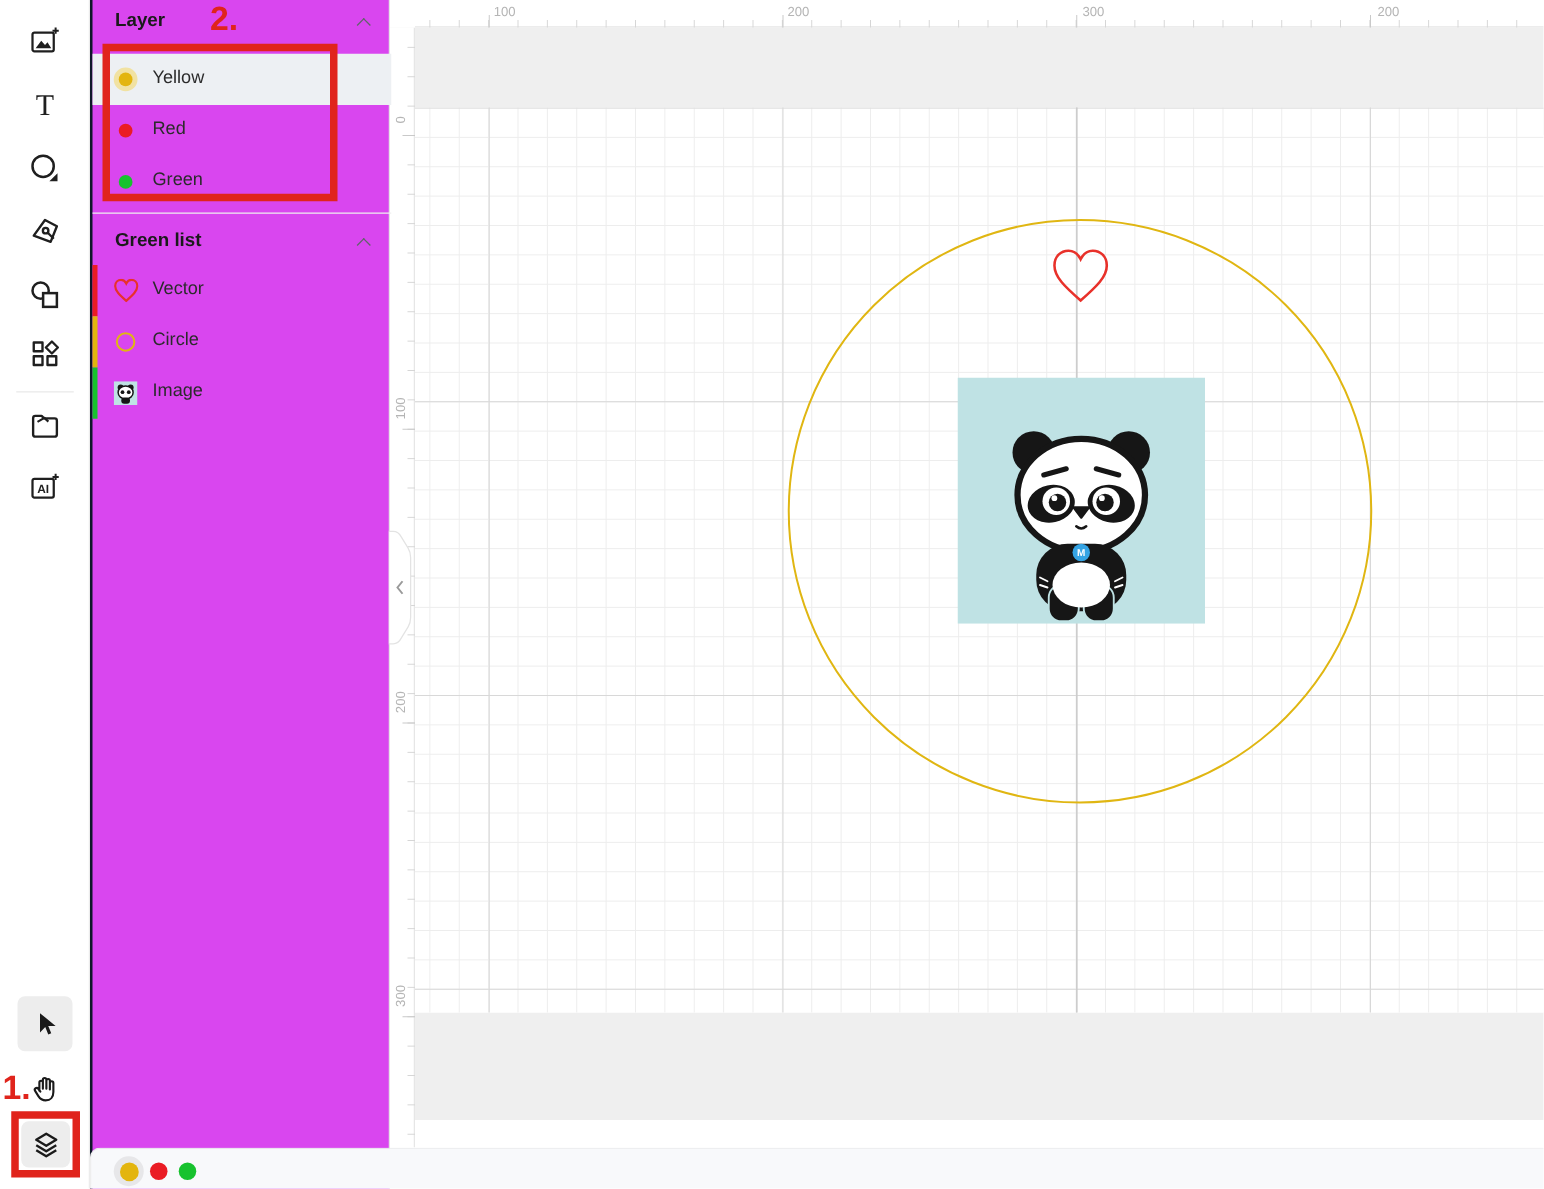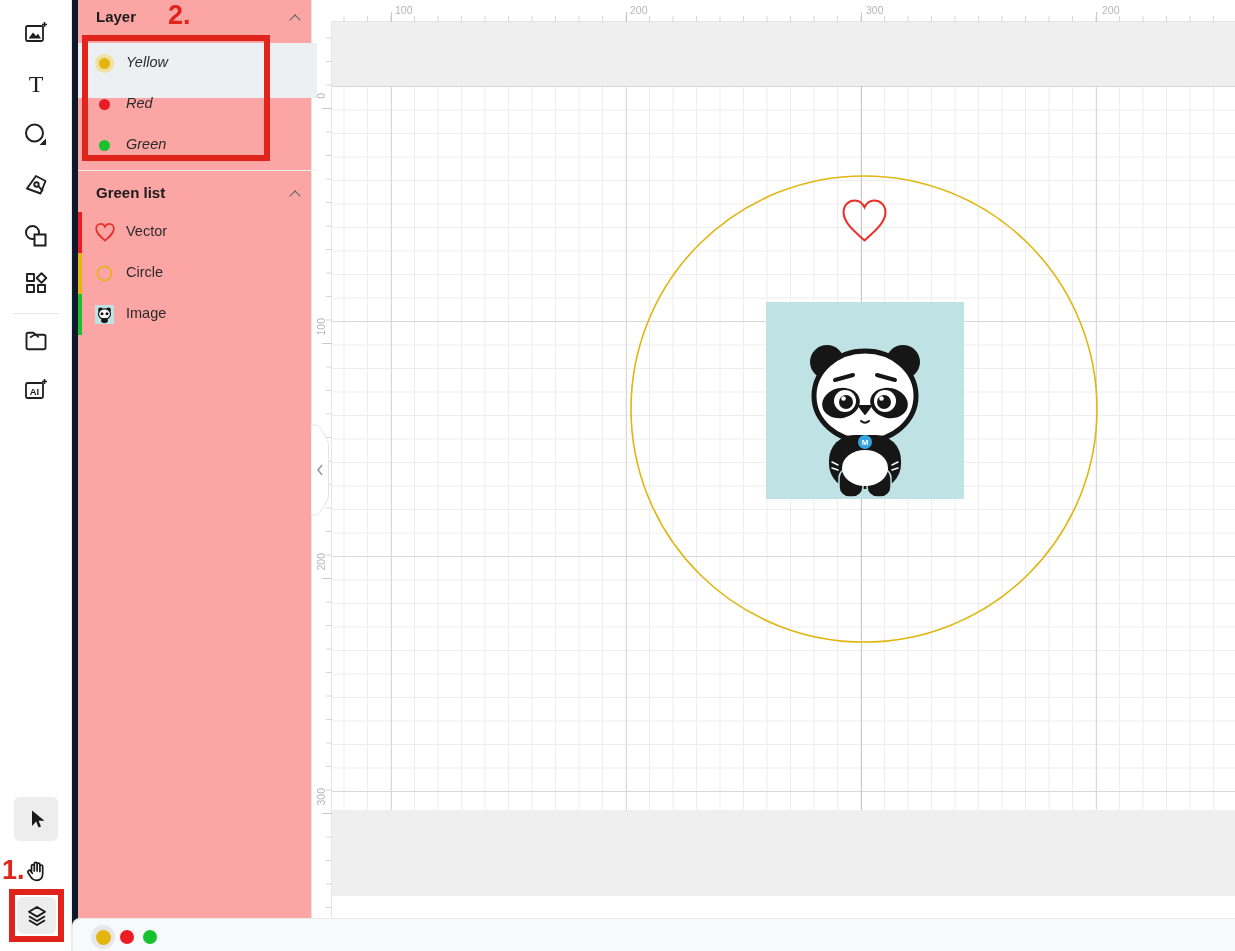--- a/index.html
+++ b/index.html
@@ -8,26 +8,26 @@
   #app { position:relative; width:1235px; height:951px; overflow:hidden; background:#fff; }
 
   
   .toolbar { position:absolute; left:0; top:0; width:72px; height:951px; background:#fff; border-right:1px solid #ececec; z-index:30; }
   .tool-btn { position:absolute; left:14px; width:44px; height:44px; display:flex; align-items:center; justify-content:center; color:#1f1f1f; border-radius:6px; cursor:pointer; }
   .tool-divider { position:absolute; left:13px; width:46px; height:0; border-top:1px solid #e9e9e9; }
   .tool-btn.gray { background:#ededed; }
   .tool-btn svg { display:block; }
 
   
-  .panel { position:absolute; left:72px; top:0; width:240px; height:951px; background:#fca5a5; border-left:6px solid #0f172a; border-right:1px solid #e4e4e4; z-index:25; }
+  .panel { position:absolute; left:72px; top:0; width:240px; height:951px; background:#d946ef; border-left:2px solid #0f172a; border-right:1px solid #e4e4e4; z-index:25; }
   .section-header { position:absolute; left:0; width:240px; height:34px; }
   .section-title { position:absolute; left:18px; top:8px; font-size:15px; font-weight:600; color:#1a1a1a; }
   .chevron-up { position:absolute; right:18px; top:14px; width:9px; height:9px; cursor:pointer; }
   .chevron-up::before { content:""; position:absolute; left:0; top:2px; width:7px; height:7px; border-left:1.6px solid #5f6368; border-top:1.6px solid #5f6368; transform:rotate(45deg); }
-  .layer-row { position:absolute; left:0; width:239px; height:55px; cursor:pointer;font-style:italic; }
+  .layer-row { position:absolute; left:0; width:239px; height:41px; cursor:pointer; }
   .layer-row.selected { background:#edf0f3; }
   .layer-dot { position:absolute; left:21px; top:15px; width:11px; height:11px; border-radius:50%; }
   .layer-dot.halo { box-shadow:0 0 0 4px #f1e2a2; }
   .row-label { position:absolute; left:48px; top:11px; font-size:14.5px; color:#2b2b2b; }
   .section-sep { position:absolute; left:0; width:239px; border-top:1px solid #efefef; }
   .object-row { position:absolute; left:0; width:201px; height:41px; cursor:pointer; }
   .object-bar { position:absolute; left:0; top:0; width:3.5px; height:41px; }
   .object-icon { position:absolute; left:16px; top:10px; width:21px; height:21px; display:flex; align-items:center; justify-content:center; }
 
   

